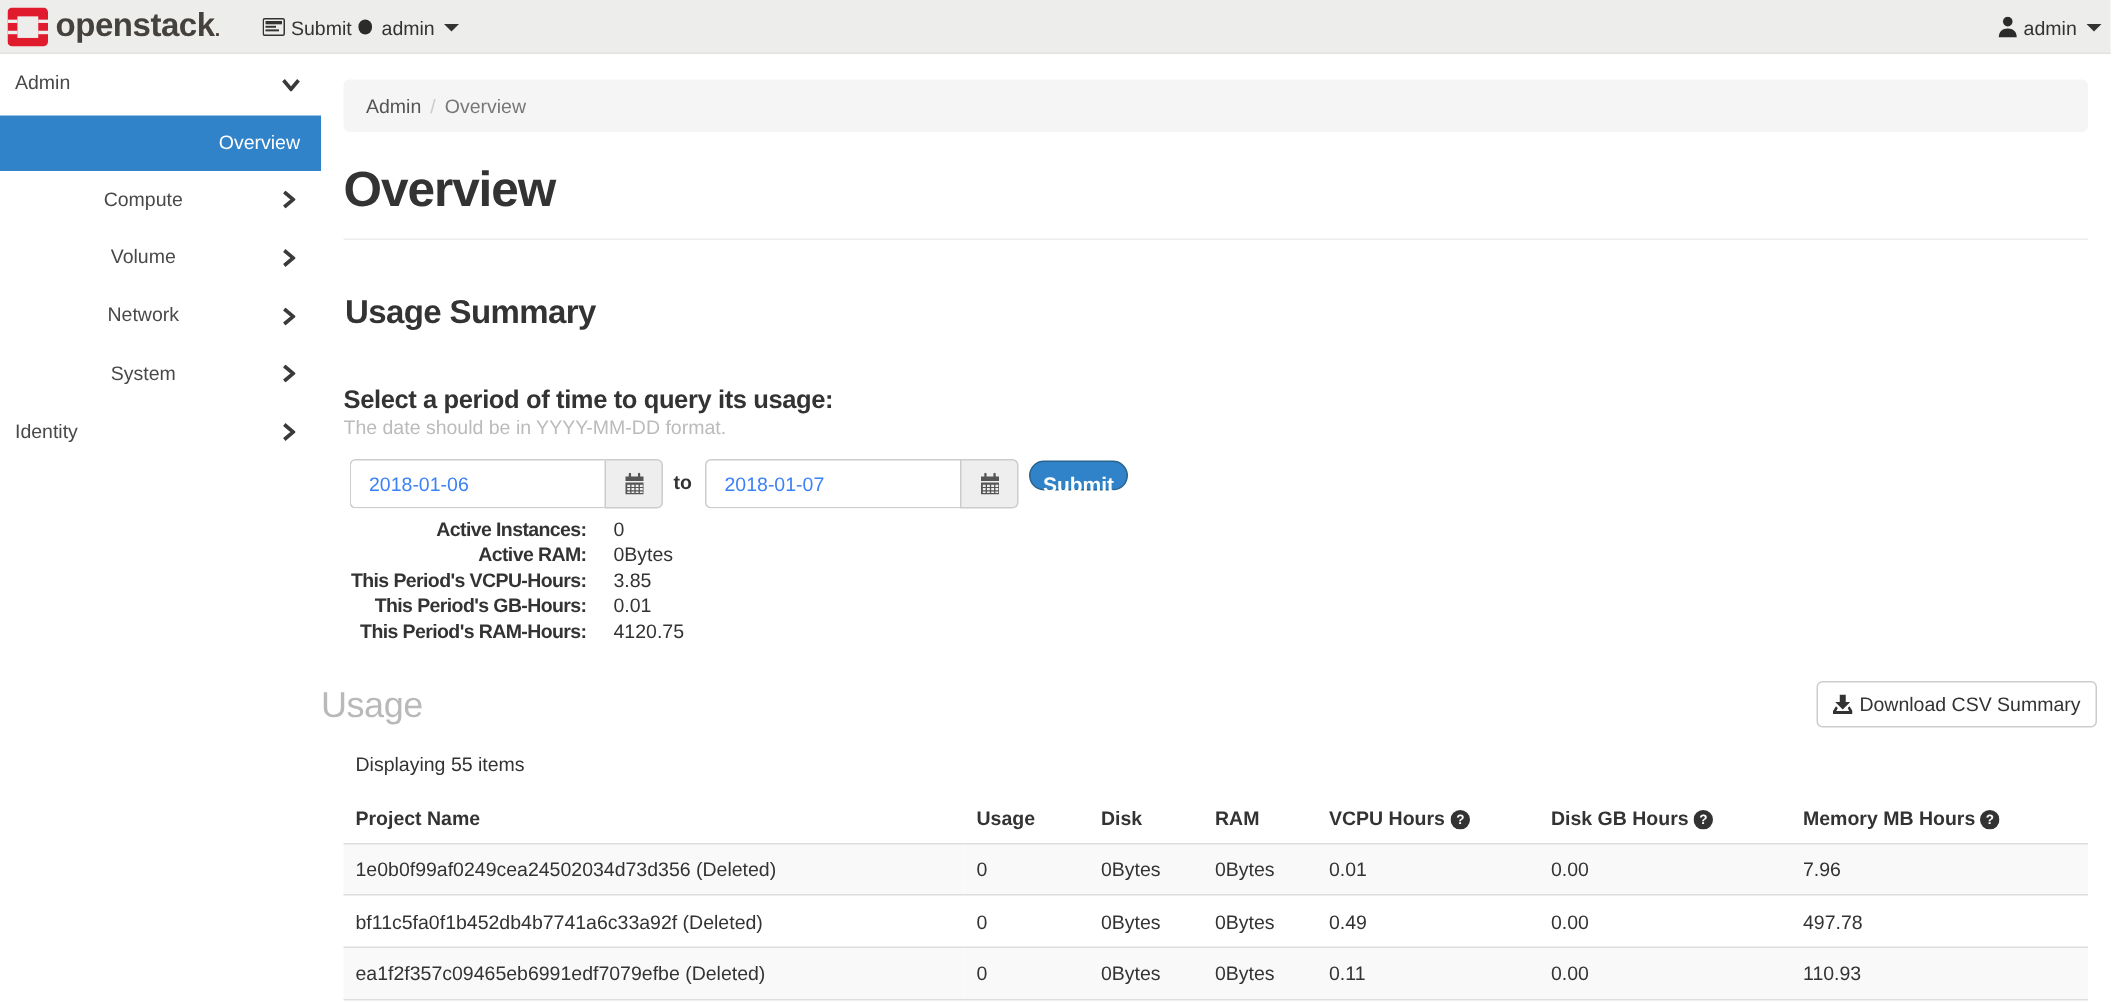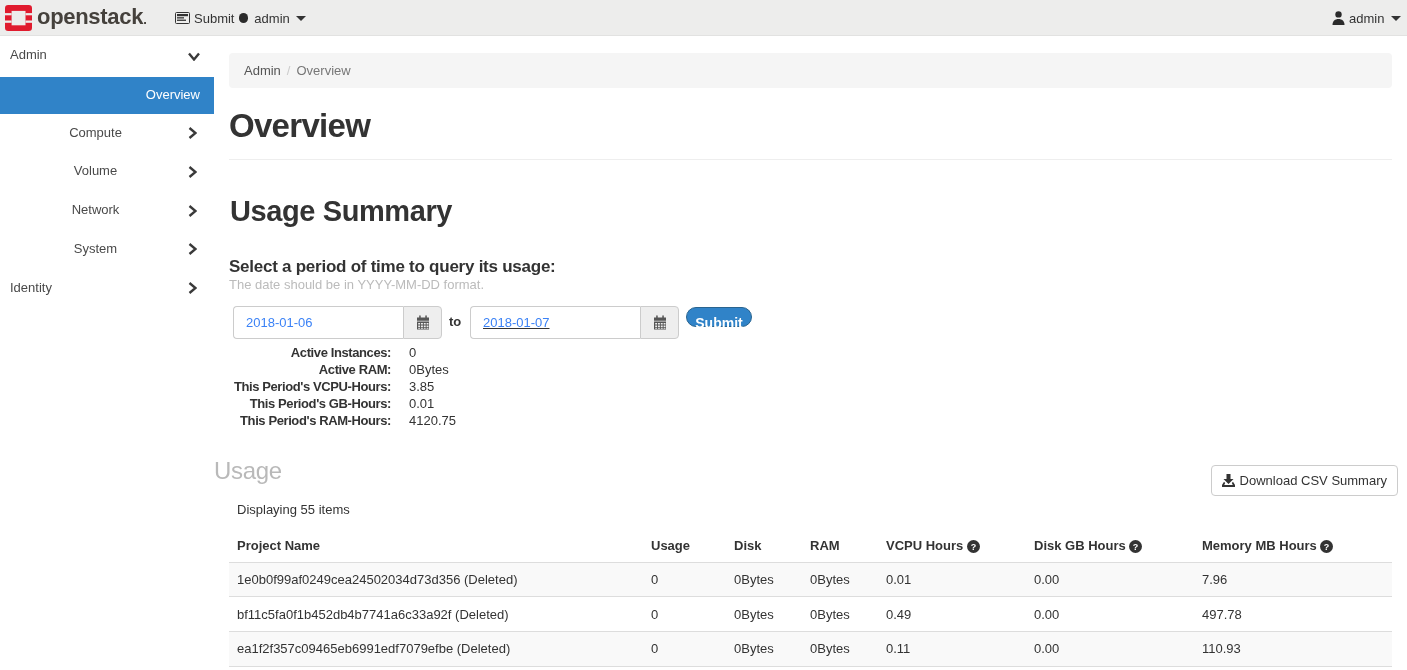--- a/index.html
+++ b/index.html
@@ -26,42 +26,42 @@
 .sel { background:#3083c8; height:36.8px; margin-top:2px; line-height:36.8px; }
 .sel .lab3 { position:absolute; right:14px; color:#fff; font-size:13px; }
 
 
 .content { position:absolute; left:214px; top:37px; width:1193px; }
 .crumbbar { position:absolute; left:15px; top:16px; width:1163px; height:35px; background:#f5f5f5; border-radius:4px; font-size:13px; line-height:35px; padding-left:15px; color:#555; }
 .crumbbar .sep { color:#ccc; padding:0 6px; }
 .crumbbar .act { color:#777; }
 h1.page { position:absolute; left:15px; top:70px; font-size:33px; font-weight:bold; color:#333; letter-spacing:-0.7px; }
 .rule { position:absolute; left:15px; top:122px; width:1163px; height:1px; background:#eee; }
-h2.usum { position:absolute; left:16px; top:158px; font-size:29px; font-weight:bold; color:#333; letter-spacing:-0.4px; }
+h2.usum { position:absolute; left:16px; top:158px; font-size:22px; font-weight:bold; color:#333; letter-spacing:-0.4px; }
 h3.selper { position:absolute; left:15px; top:220px; font-size:17px; font-weight:bold; color:#333; letter-spacing:-0.25px; }
 .hint { position:absolute; left:15px; top:240px; font-size:13px; color:#bbb; }
 
 
 .dategroup { position:absolute; top:269px; height:33px; display:flex; }
 .dg1 { left:19px; }
-.dg2 { left:256px;text-decoration:underline; }
+.dg2 { left:256px; }
 .dinput { width:170px; height:33px; border:1px solid #ccc; border-right:0; border-radius:4px 0 0 4px; background:#fff; font-size:13px; color:#3b82f6; padding-left:12px; line-height:31px; }
 .daddon { width:39px; height:33px; border:1px solid #ccc; border-radius:0 4px 4px 0; background:#eee; display:flex; align-items:center; justify-content:center; }
 .toword { position:absolute; left:235px; top:277px; font-size:13px; font-weight:bold; color:#333; }
 .submit { position:absolute; left:472px; top:270px; width:66px; height:20px; background:#3083c8; border:1px solid #29648f; border-radius:12px; color:#fff; font-size:14px; font-weight:bold; text-align:center; line-height:30px; }
 
 
 .stats { position:absolute; left:15px; top:307px; font-size:13px; }
 .srow { height:17px; line-height:17px; }
 .srow dt { float:left; width:162px; text-align:right; font-weight:bold; letter-spacing:-0.4px; }
 .srow dd { margin-left:180px; }
 
 
 .usage-h { position:absolute; left:0; top:420px; font-size:24px; letter-spacing:-0.3px; color:#b9b9b9; }
-.dlbtn { position:absolute; right:9px; top:417px; height:31px; border:1px solid #ccc; border-radius:4px; background:#fff; font-size:13px; color:#333; line-height:29px; padding:0 10px;margin-top:11px; }
+.dlbtn { position:absolute; right:9px; top:417px; height:31px; border:1px solid #ccc; border-radius:4px; background:#fff; font-size:13px; color:#333; line-height:29px; padding:0 10px; }
 .dlbtn svg { vertical-align:-2px; margin-right:5px; }
 .items { position:absolute; left:23px; top:465px; font-size:13px; }
 table.usage { position:absolute; left:15px; top:492px; width:1163px; border-collapse:collapse; font-size:13px; }
 table.usage th { text-align:left; font-weight:bold; padding:8px; border-bottom:1px solid #ddd; height:33px; }
 table.usage td { padding:8px; border-top:1px solid #ddd; height:34.7px; }
 table.usage tr.odd { background:#f9f9f9; }
 table.usage tr.last td { border-bottom:1px solid #ddd; }
 .qm { display:inline-block; vertical-align:-3px; }
 </style>
 </head>

